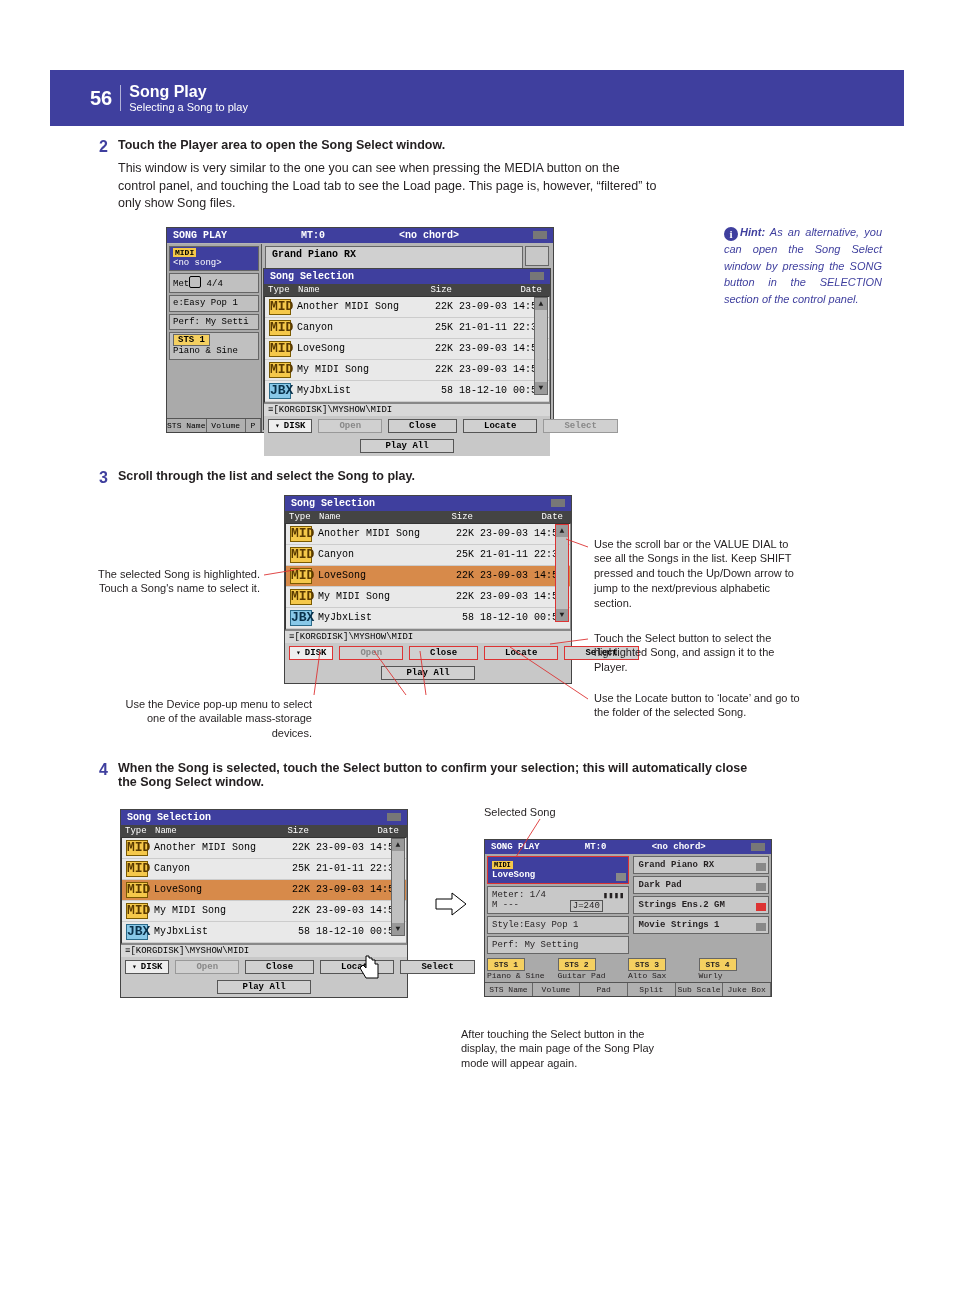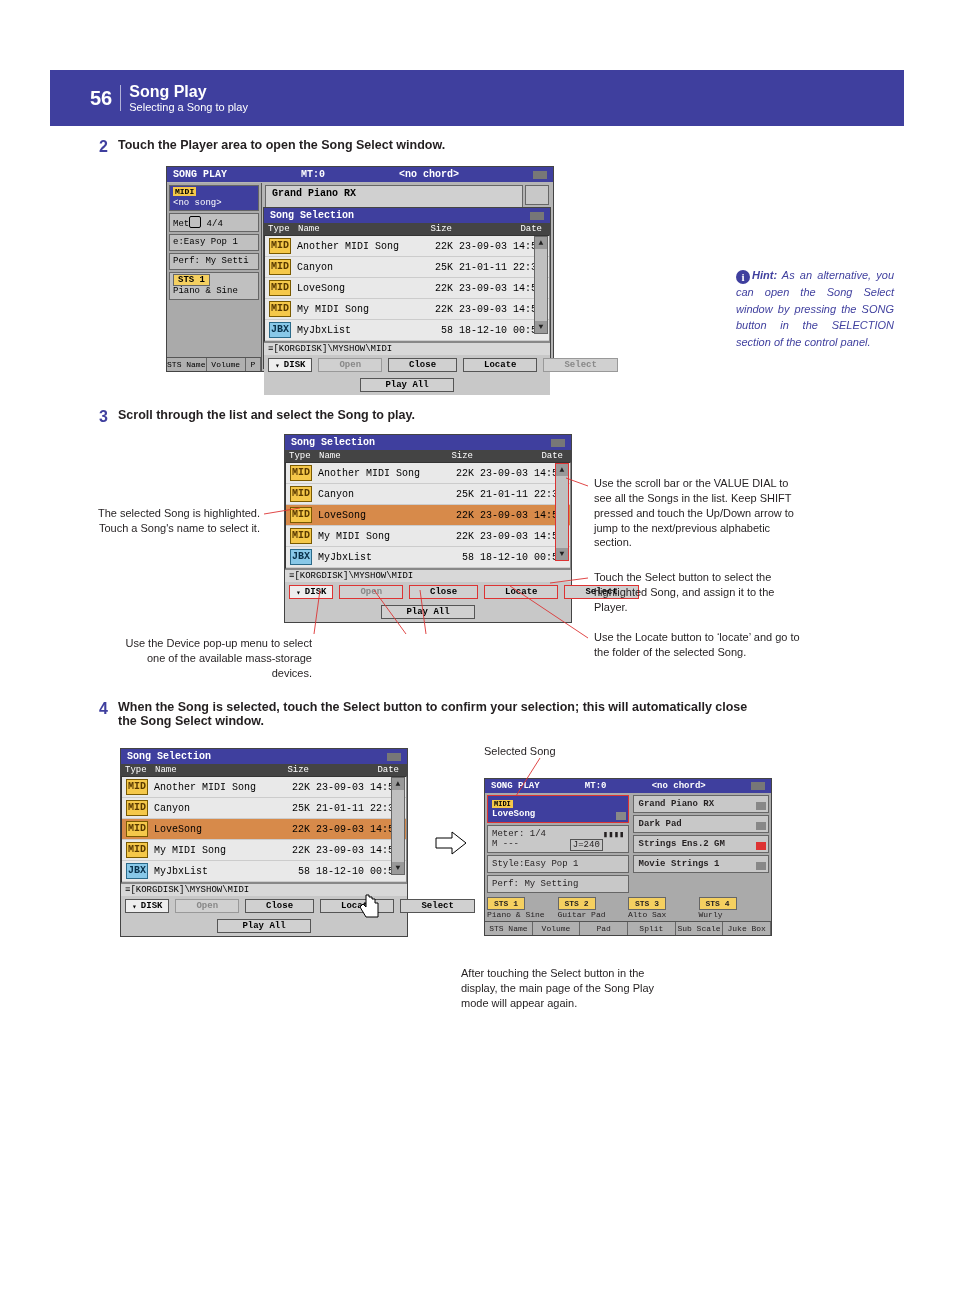--- a/index.html
+++ b/index.html
@@ -64,29 +64,28 @@
   .step-body {
     margin-left: 58px;
     font-size: 12.5px;
     line-height: 1.4;
     max-width: 540px;
   }
   .section { position: relative; margin-bottom: 22px; }
 
   .hint-box {
     position: absolute;
-    right: 0;
+    right: 12px;
     top: 0;
     width: 158px;
     font-size: 11px;
     color: #3f3f9e;
     font-style: italic;
     line-height: 1.5;
     text-align: justify;
-    margin-top: 43px;
   }
   .hint-icon {
     display: inline-block;
     width: 14px;
     height: 14px;
     border-radius: 50%;
     background: #3f3f9e;
     color: #fff;
     font-style: normal;
     font-weight: 700;
@@ -146,21 +145,21 @@
     font-family: "Courier New", monospace;
     font-size: 10px;
     background: #e9e9e9;
   }
   .ss-row.sel { background: #d78a4a; }
   .ss-row .ricon {
     width: 20px; height: 14px;
     background: #f5c84a;
     border: 1px solid #7a5a00;
     margin-right: 6px;
-    font-size: 10px;
+    font-size: 13px;
     line-height: 14px;
     text-align: center;
     font-weight: 700;
     color: #5a3a00;
   }
   .ss-row .ricon.jbx { background: #88c8e8; border-color:#2a6a8a; color:#08304a;}
   .ss-row .rname { flex: 1; }
   .ss-row .rsize { width: 40px; text-align: right; }
   .ss-row .rdate { width: 90px; text-align: right; padding-right: 2px; }
 
@@ -274,20 +273,21 @@
       <span class="header-title">Song Play</span>
       <span class="header-sub">Selecting a Song to play</span>
     </span>
   </div>
 
   <div class="content">
 
     <div class="section" style="margin-top:8px;">
       <span class="step-num">2</span>
       <div class="step-title">Touch the Player area to open the Song Select window.</div>
+      <div class="step-body">This window is very similar to the one you can see when pressing the MEDIA button on the control panel, and touching the Load tab to see the Load page. This page is, however, “filtered” to only show Song files.</div>
 
       <div class="hint-box" style="top:86px;">
         <span class="hint-icon">i</span><span class="hint-label">Hint:</span><span> As an alternative, you can open the Song Select window by pressing the SONG button in the SELECTION section of the control panel.</span>
       </div>
 
       <div style="margin-left:106px; margin-top:14px; width:388px; position:relative;">
         <div class="screenshot" style="height:204px;">
 
           <div class="ss-titlebar">
             <span>SONG PLAY</span>

